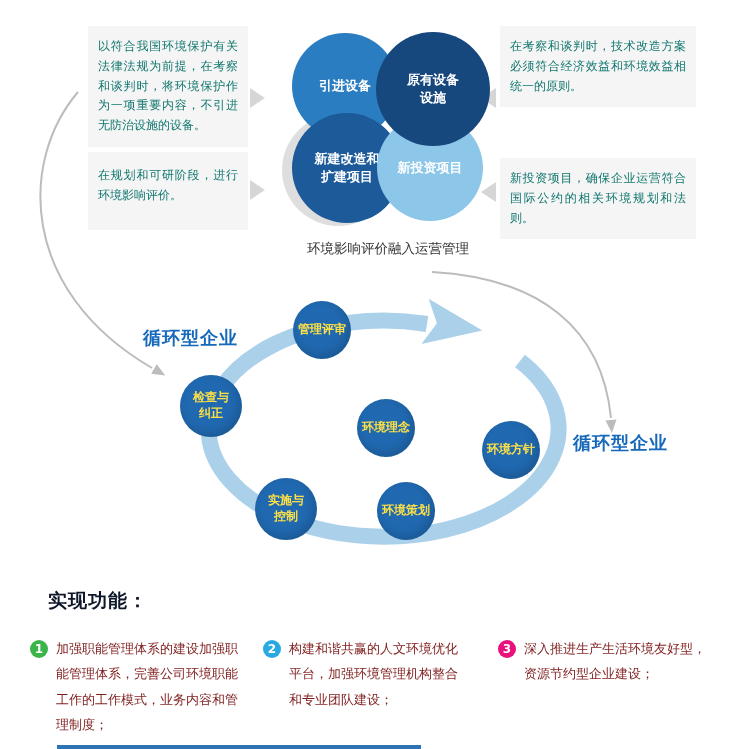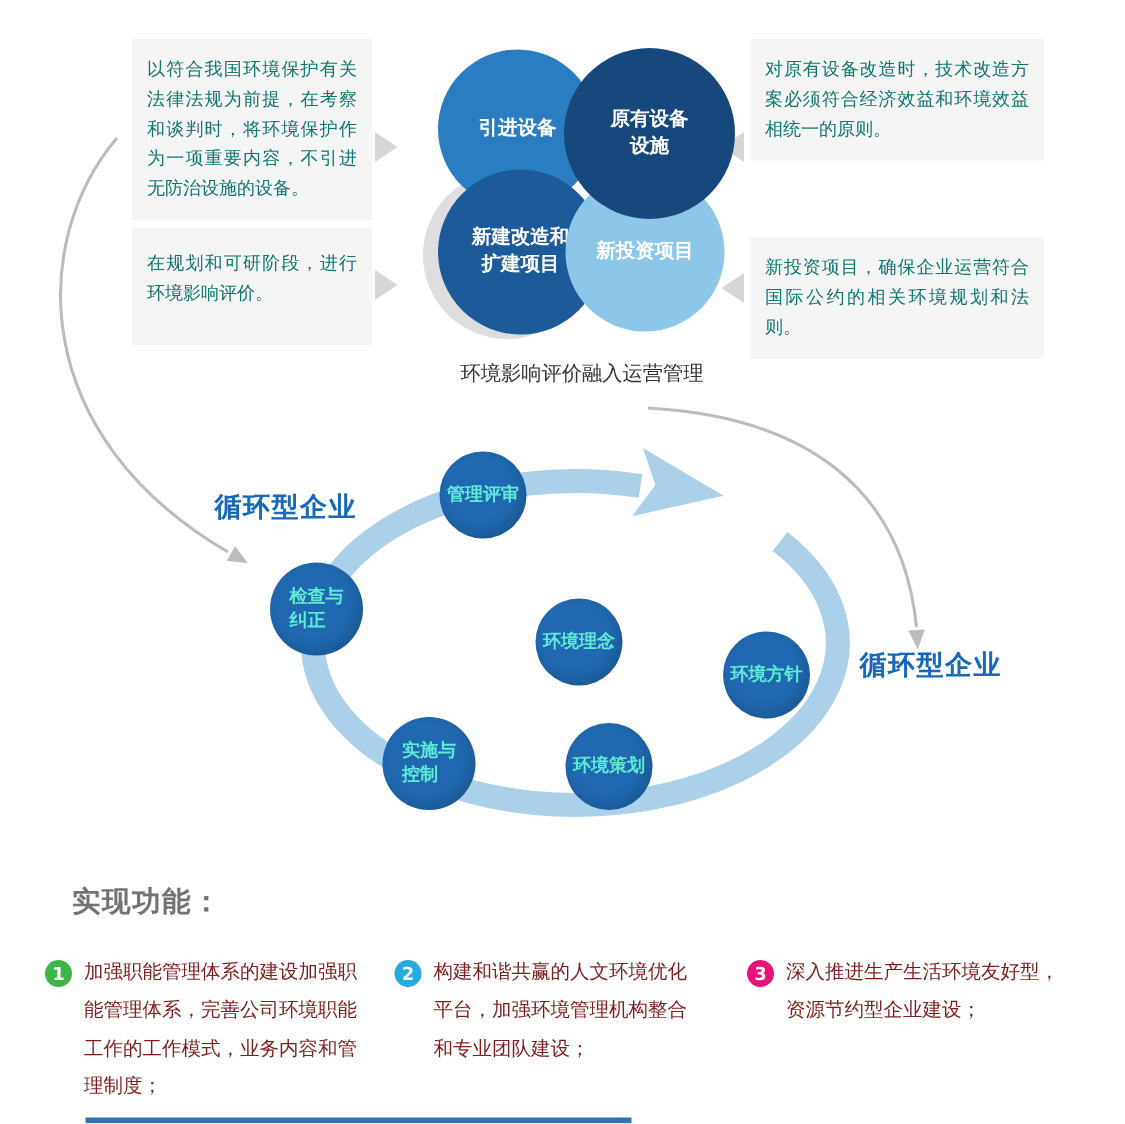--- a/index.html
+++ b/index.html
@@ -20,27 +20,27 @@
   .vcircle {
     position: absolute; border-radius: 50%; display: flex; align-items: center; justify-content: center;
     color: #fff; font-weight: bold; font-size: 13px; text-align: center;
     white-space: pre-line; line-height: 1.35;
   }
   .caption { position: absolute; font-size: 13.5px; color: #333; text-align: center; z-index: 2; }
   svg.layer { position: absolute; left: 0; top: 0; z-index: 1; }
   
   .node {
     position: absolute; border-radius: 50%; display: flex; align-items: center; justify-content: center;
-    color: #5eead4; font-weight: bold; font-size: 12px; 
+    color: #fde047; font-weight: bold; font-size: 12px; text-align: center;
     white-space: pre-line; line-height: 1.3; z-index: 3;
     box-shadow: inset -3px -4px 8px rgba(0,0,0,0.15);
   }
   .cycle-label { position: absolute; font-size: 18px; font-weight: bold; color: #1568ba; z-index: 3; letter-spacing: 1px; }
   
-  .heading { position: absolute; font-size: 19px; font-weight: bold; color: #737373; letter-spacing: 1px; }
+  .heading { position: absolute; font-size: 19px; font-weight: bold; color: #0f172a; letter-spacing: 1px; }
   .fitem { position: absolute; display: flex; align-items: flex-start; }
   .badge {
     width: 18px; height: 18px; border-radius: 50%; color: #fff; font-size: 12px; font-weight: bold;
     display: flex; align-items: center; justify-content: center; flex-shrink: 0; margin-top: 4px;
   }
   .ftext { font-size: 13px; line-height: 1.95; color: #7f1d1d; margin-left: 8px; }
   .bottom-line { position: absolute; height: 4px; }
 </style>
 </head>
 <body>
@@ -58,21 +58,21 @@
     <path d="M 432 272 C 540 278, 602 328, 611 418" fill="none" stroke="#bcbcbc" stroke-width="2"></path>
     <polygon points="0,-5.5 13,0 0,5.5" transform="translate(611,420) rotate(86)" fill="#bcbcbc"></polygon>
   </svg>
 
   <div class="callout" style="left:88px; top:26px; width:160px;">以符合我国环境保护有关法律法规为前提，在考察和谈判时，将环境保护作为一项重要内容，不引进无防治设施的设备。</div>
   <div class="tri point-right" style="left:250px; top:88px;"></div>
 
   <div class="callout" style="left:88px; top:152px; width:160px; min-height:78px; padding-top:14px;">在规划和可研阶段，进行环境影响评价。</div>
   <div class="tri point-right" style="left:250px; top:180px;"></div>
 
-  <div class="callout" style="left:500px; top:26px; width:196px;">对原有设备改造时，技术改造方案必须符合经济效益和环境效益相统一的原则。</div>
+  <div class="callout" style="left:500px; top:26px; width:196px;">在考察和谈判时，技术改造方案必须符合经济效益和环境效益相统一的原则。</div>
   <div class="tri point-left" style="left:481px; top:88px;"></div>
 
   <div class="callout" style="left:500px; top:158px; width:196px;">新投资项目，确保企业运营符合国际公约的相关环境规划和法则。</div>
   <div class="tri point-left" style="left:481px; top:182px;"></div>
 
   <div class="vcircle" style="left: 282px; top: 114px; width: 112px; height: 112px; z-index: 2; background-color: rgb(222, 222, 222);"></div>
   <div class="vcircle" style="left: 292px; top: 113px; width: 110px; height: 110px; z-index: 4; background-color: rgb(28, 90, 154);">新建改造和
 扩建项目</div>
   <div class="vcircle" style="left: 292px; top: 33px; width: 106px; height: 106px; z-index: 3; background-color: rgb(42, 125, 192);">引进设备</div>
   <div class="vcircle" style="left: 377px; top: 115px; width: 106px; height: 106px; z-index: 5; background-color: rgb(140, 198, 233);">新投资项目</div>

